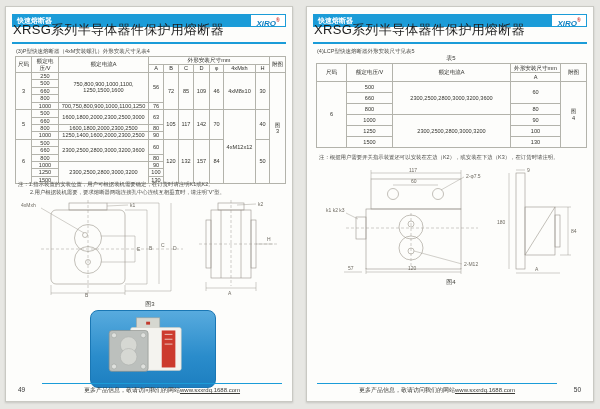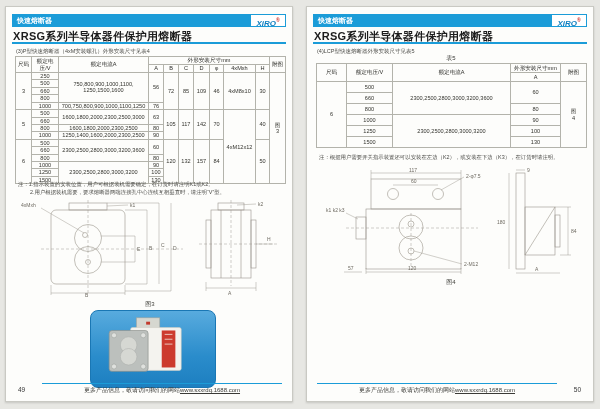--- a/index.html
+++ b/index.html
@@ -8,21 +8,21 @@
   .page{position:absolute;top:6px;width:288px;height:396px;background:#fdfdfb;
         border:1px solid #c9c9c3;box-shadow:0 1px 2px rgba(0,0,0,.15);box-sizing:border-box}
   #page-left{left:5px}
   #page-right{left:306px}
   .hbar{position:absolute;top:7px;left:6px;right:6px;height:13px;background:#1b9cd8;
         color:#fff;font-size:7px;font-weight:bold;line-height:13px;padding-left:5px;box-sizing:border-box}
   .logo{position:absolute;top:0;right:0;width:36px;height:13px;background:#fff;
         border:1px solid #1b9cd8;box-sizing:border-box;text-align:center;line-height:11px;
         font-size:8px;font-style:italic;font-weight:bold;color:#0f7fc0}
   .logo sup{color:#d03028;font-size:5px;font-style:normal}
-  .title{position:absolute;top:22px;left:7px;font-size:11px;font-weight:bold;color:#1c1c1c;letter-spacing:.3px}
+  .title{position:absolute;top:14px;left:7px;font-size:13px;font-weight:normal;color:#1c1c1c;letter-spacing:.3px}
   .trule{position:absolute;top:35px;left:6px;right:6px;height:2px;background:#1b9cd8}
   .intro{position:absolute;top:41px;left:10px;font-size:5.5px;color:#4a4a46}
   .tcap{position:absolute;left:9px;width:270px;text-align:center;font-size:6px;color:#3a3a36}
   table.spec{border-collapse:collapse;table-layout:fixed;position:absolute;left:9px;width:270px}
   table.spec td,table.spec th{border:1px solid #b3b3ab;font-size:5.6px;font-weight:normal;
         color:#35352f;text-align:center;vertical-align:middle;padding:0;line-height:1.15;overflow:hidden}
   table.spec th{color:#2e2e2a}
   tr.hr{height:8px}
   #page-left tr.br{height:7px}
   #page-right tr.hr{height:9px}

